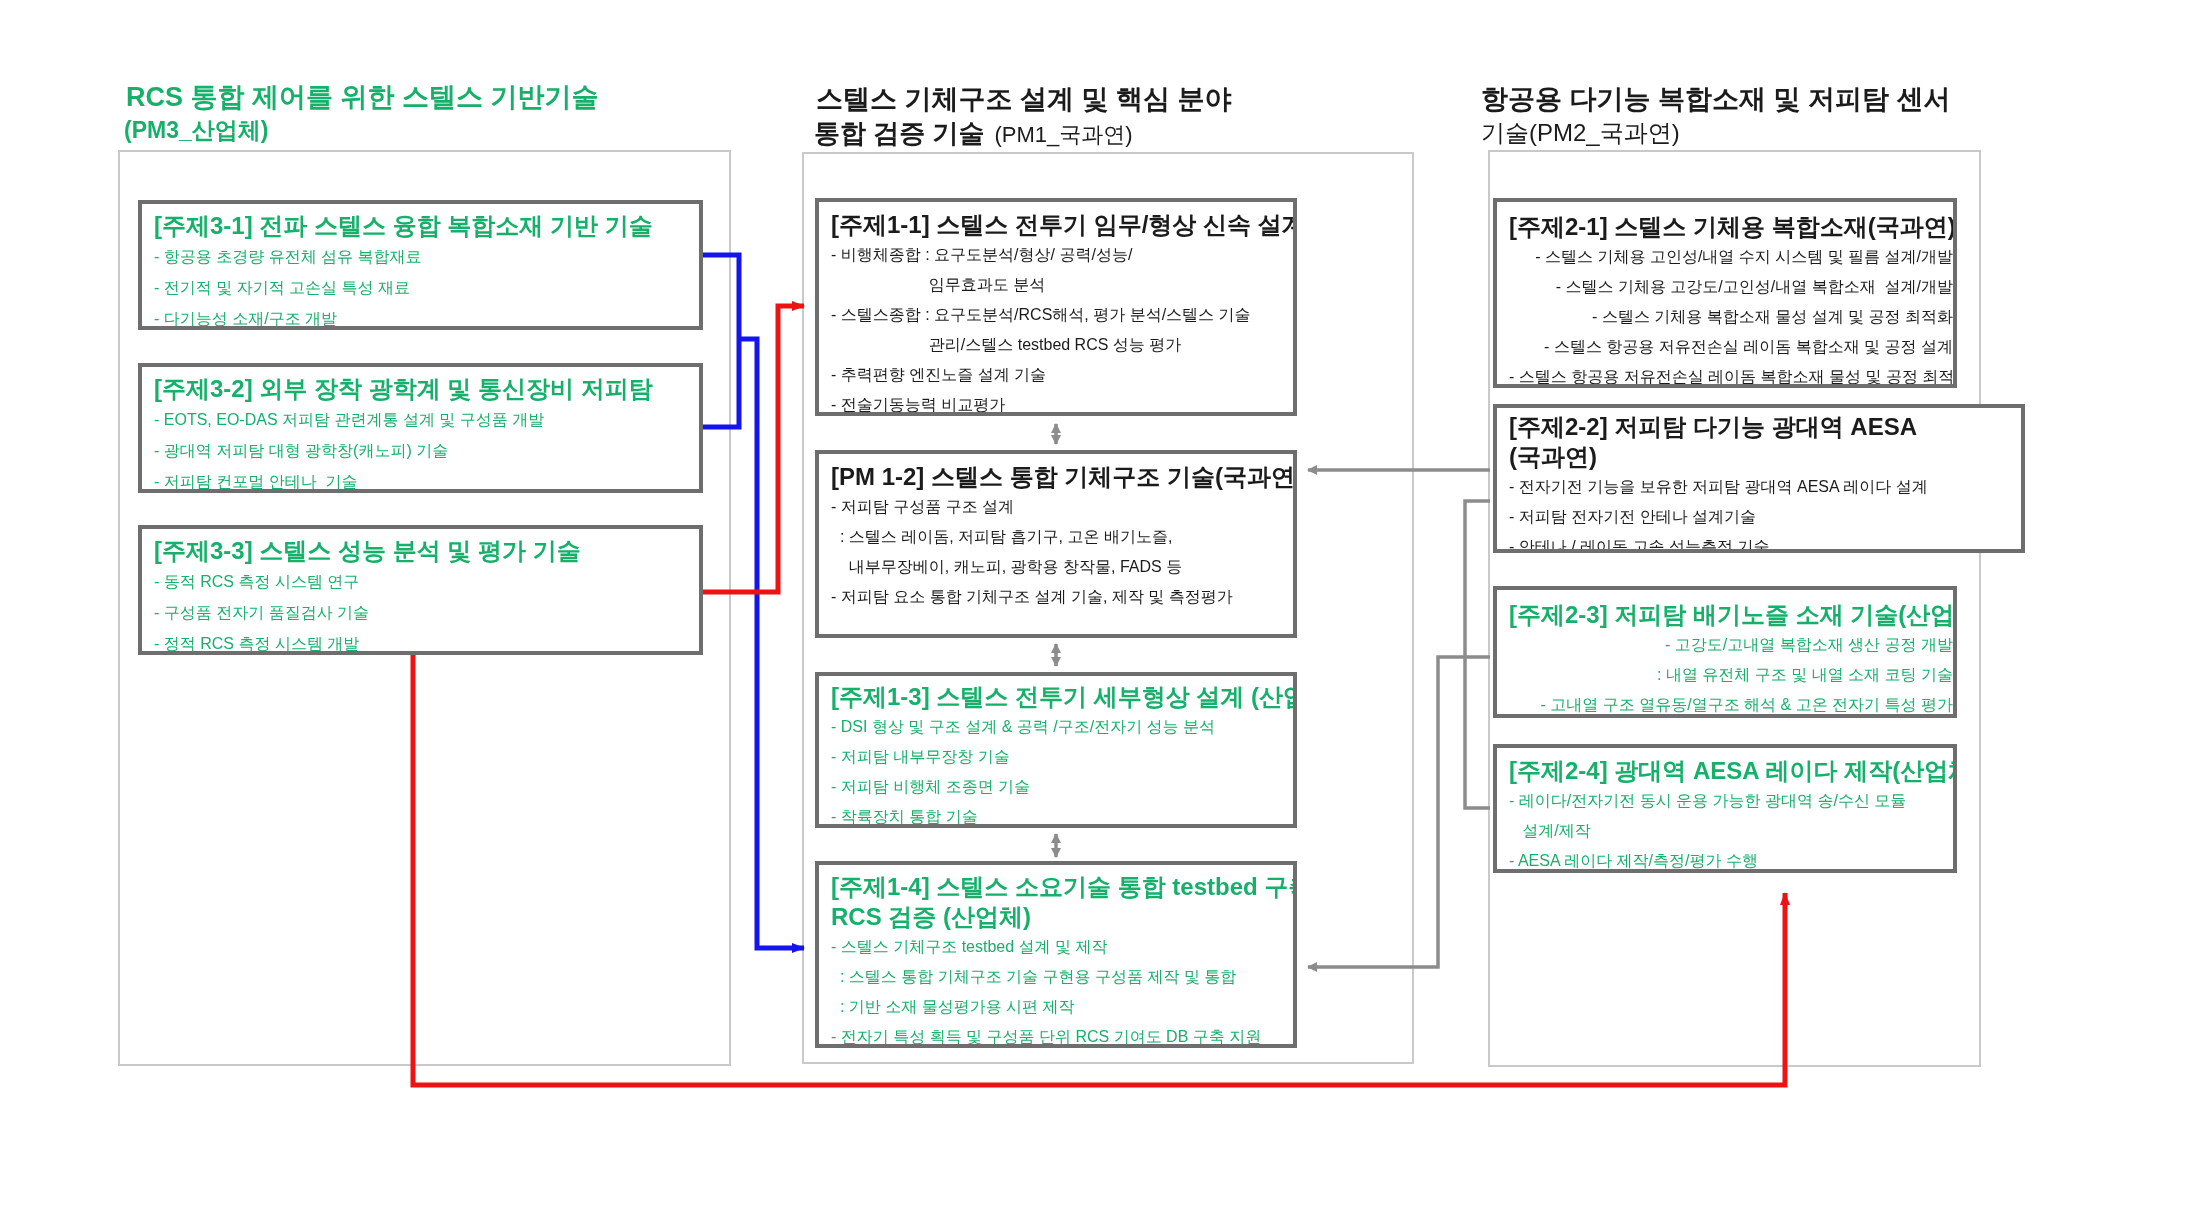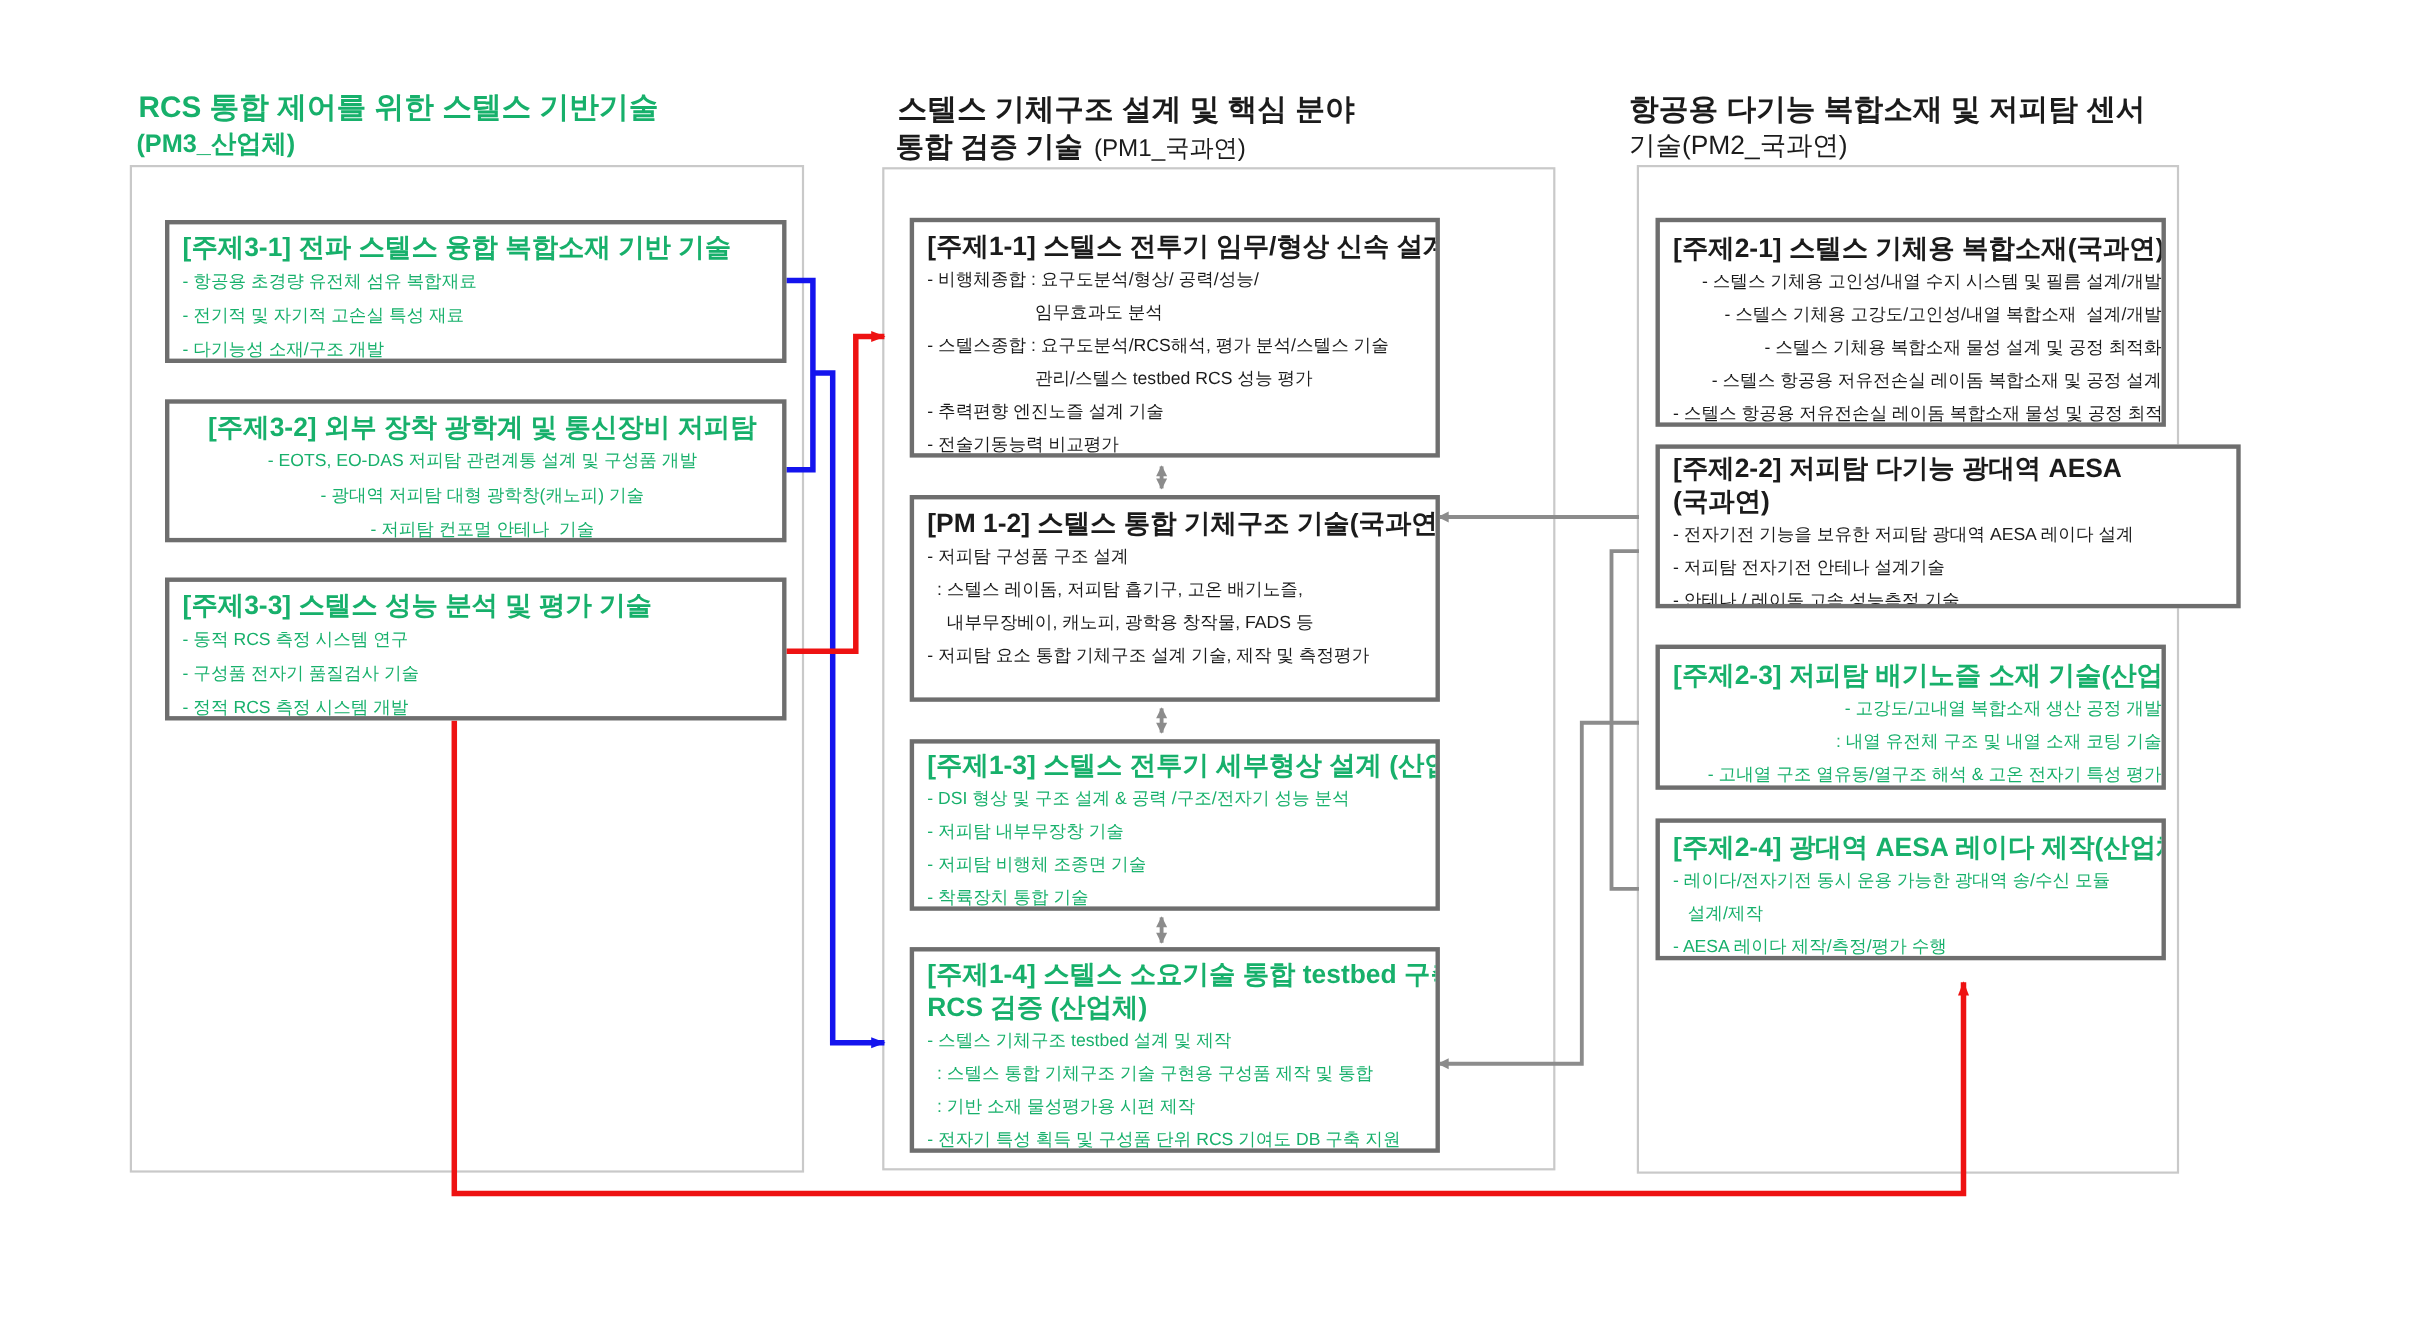--- a/index.html
+++ b/index.html
@@ -7,21 +7,21 @@
        font-family:"Liberation Sans","DejaVu Sans",sans-serif;color:#1b1b1b;}
   .container{position:absolute;border:2px solid #c9c9c9;background:transparent;}
   #wires{position:absolute;left:0;top:0;width:2200px;height:1206px;}
   .col-title{position:absolute;text-align:left;line-height:1.15;}
   .col-title .t1{font-size:27px;font-weight:700;display:inline-block;background:#fff;padding:0 6px;}
   .col-title .t2{font-size:23px;font-weight:700;margin-top:4px;}
   .col-title .t2 > span{display:inline-block;background:#fff;padding:0 4px;}
   .t2-normal{font-weight:400;font-size:22px;margin-left:2px;}
   .green{color:#17b06b;}
   .tbox{position:absolute;border:4px solid #6e6e6e;background:#ffffff;box-sizing:border-box;
-        overflow:hidden;padding:6px 0 0 12px;margin-left:12px;}
+        overflow:hidden;padding:6px 0 0 12px;}
   .tbox .bt{font-size:24px;font-weight:700;line-height:30px;white-space:pre;}
   .tbox .ln{font-size:16px;line-height:30px;white-space:pre;}
   .lh31 .bt,.lh31 .ln{line-height:31px;}
   .pt8{padding-top:8px;} .pt10{padding-top:10px;text-align:right;} .pt4{padding-top:4px;} .pt7{padding-top:7px;}
 </style>
 </head>
 <body>
 
 <div class="container" style="left:118px;top:150px;width:609px;height:912px;"></div>
 <div class="container" style="left:802px;top:152px;width:608px;height:908px;"></div>
@@ -72,21 +72,21 @@
   <div class="t2"><span class="t2-normal" style="font-size:24px;">기술(PM2_국과연)</span></div>
 </div>
 
 <div class="tbox green lh31" style="left:138px;top:200px;width:565px;height:130px;">
   <div class="bt">[주제3-1] 전파 스텔스 융합 복합소재 기반 기술</div>
   <div class="ln">- 항공용 초경량 유전체 섬유 복합재료</div>
   <div class="ln">- 전기적 및 자기적 고손실 특성 재료</div>
   <div class="ln">- 다기능성 소재/구조 개발</div>
 </div>
 
-<div class="tbox green lh31" style="left:138px;top:363px;width:565px;height:130px;text-align:center;">
+<div class="tbox green lh31" style="left:138px;top:363px;width:565px;height:130px;">
   <div class="bt">[주제3-2] 외부 장착 광학계 및 통신장비 저피탐</div>
   <div class="ln">- EOTS, EO-DAS 저피탐 관련계통 설계 및 구성품 개발</div>
   <div class="ln">- 광대역 저피탐 대형 광학창(캐노피) 기술</div>
   <div class="ln">- 저피탐 컨포멀 안테나  기술</div>
 </div>
 
 <div class="tbox green lh31" style="left:138px;top:525px;width:565px;height:130px;">
   <div class="bt">[주제3-3] 스텔스 성능 분석 및 평가 기술</div>
   <div class="ln">- 동적 RCS 측정 시스템 연구</div>
   <div class="ln">- 구성품 전자기 품질검사 기술</div>

